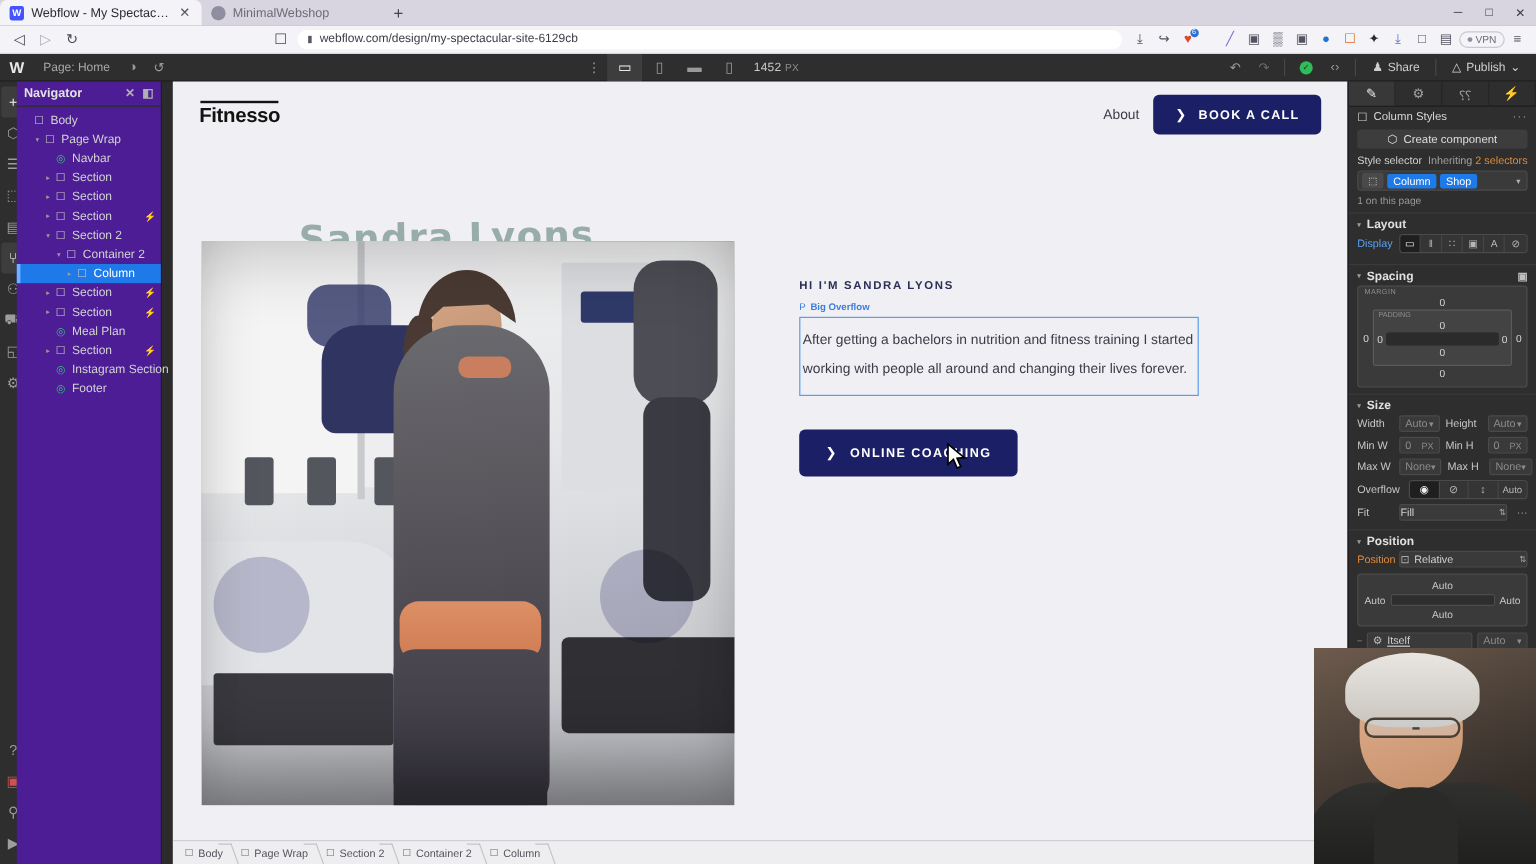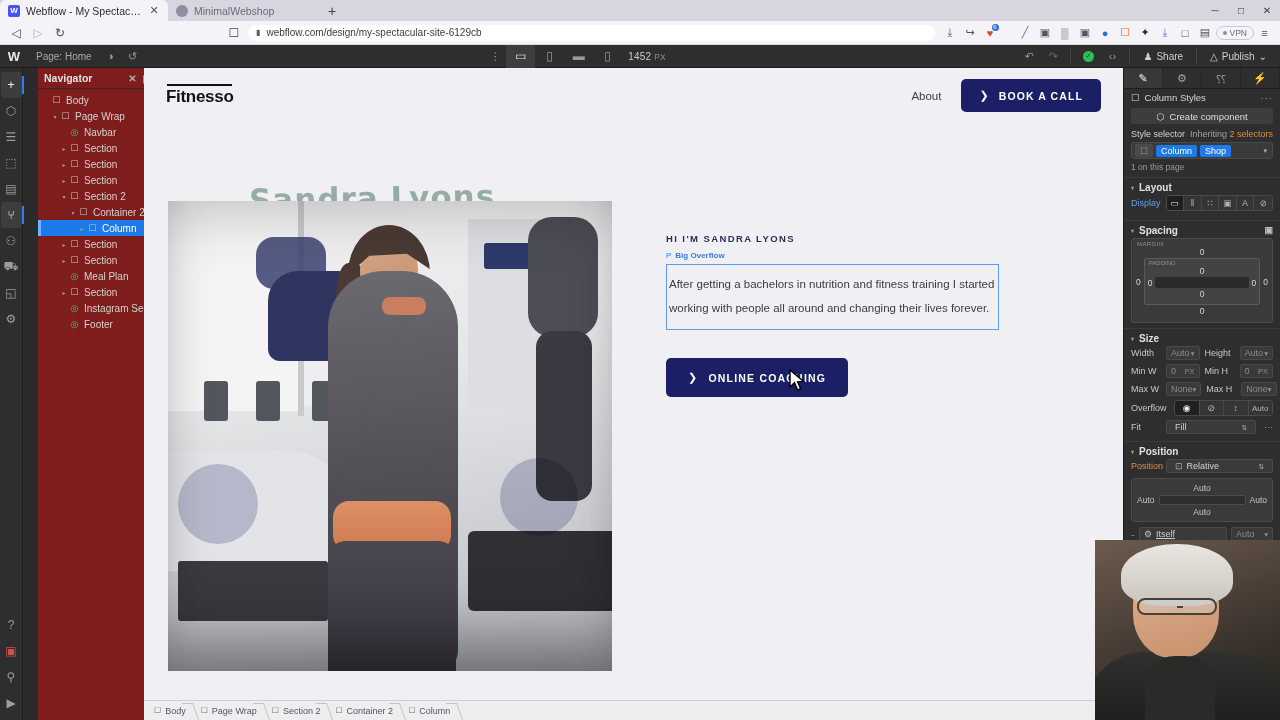--- a/index.html
+++ b/index.html
@@ -101,22 +101,22 @@
   .rail-ico { width: 21px; height: 26px; display: flex; align-items: center; justify-content: center;
     color: #9d9d9d; font-size: 12px; position: relative; }
   .rail-ico.active { color: #f0f0f0; background: #3d3d3d; border-radius: 3px; }
   .rail-ico.active::before {
     content: ""; position: absolute; right: -2px; top: 4px; bottom: 4px; width: 2px; background: #2b7fff;
   }
   .rail-bottom { margin-top: auto; padding-bottom: 4px; }
 
   
   .wf-nav {
-    position: absolute; left: 38px; top: 23px; width: 121px; bottom: 0;
-    background: #7f1d1d; border-right: 1px solid #1d1d1d; color: #cfcfcf;
+    position: absolute; left: 14px; top: 23px; width: 121px; bottom: 0;
+    background: #4c1d95; border-right: 1px solid #1d1d1d; color: #cfcfcf;
   }
   .nav-head {
     height: 21px; display: flex; align-items: center; padding: 0 6px;
     font-size: 10.5px; font-weight: bold; color: #e2e2e2; border-bottom: 1px solid #2b2b2b;
   }
   .nav-head-ico { margin-left: auto; display: flex; gap: 6px; color: #b0b0b0; font-size: 10px; }
   .nav-tree { padding-top: 3px; }
   .nav-row {
     display: flex; align-items: center; height: 16px; font-size: 10px; color: #d2d2d2;
     padding-right: 4px; position: relative;
@@ -141,21 +141,21 @@
   }
   .site-nav {
     position: absolute; top: 0; left: 0; right: 0; height: 55px;
     display: flex; align-items: center; padding: 0 22px;
   }
   .brand { position: relative; font-size: 17px; font-weight: bold; color: #121212;
     letter-spacing: -0.3px; padding-top: 3px; }
   .brand::before {
     content: ""; position: absolute; left: 1px; right: 2px; top: 0; height: 2px; background: #121212;
   }
-  .site-nav-right { margin-left: auto; display: flex; align-items: center; gap: 20px; }
+  .site-nav-right { margin-left: auto; display: flex; align-items: center; gap: 12px; }
   .nav-link { font-size: 11.5px; color: #3b3b4a; }
   .btn-navy {
     background: #1a1f66; color: #fff; border-radius: 5px;
     display: flex; align-items: center; gap: 9px; padding: 10px 18px;
     font-size: 10.5px; font-weight: bold; letter-spacing: 1.1px;
   }
   .btn-chev { font-size: 11px; font-weight: normal; }
 
   .script-name {
     position: absolute; left: 105px; top: 112px; font-size: 31px;
@@ -310,21 +310,21 @@
   }
   .sz-fld .unit { margin-left: auto; font-size: 7.5px; color: #8c8c8c; }
   .sz-fld.filled { color: #cfcfcf; }
   .ov-seg { display: flex; border: 1px solid #4a4a4a; border-radius: 3px; overflow: hidden; flex: 1; }
   .ov-seg div { flex: 1; height: 14px; display: flex; align-items: center; justify-content: center;
     font-size: 9px; color: #b6b6b6; border-right: 1px solid #4a4a4a; background: #353535; }
   .ov-seg div:last-child { border-right: none; }
   .ov-seg div.on { background: #1f1f1f; color: #f0f0f0; }
   .sel-full {
     flex: 1; height: 14px; background: #3a3a3a; border: 1px solid #494949; border-radius: 2px;
-    display: flex; align-items: center; padding: 0 8px; font-size: 9px; color: #d0d0d0;
+    display: flex; align-items: center; padding: 0 0; font-size: 9px; color: #d0d0d0;
   }
   .sel-full .arrows { margin-left: auto; font-size: 7px; color: #a8a8a8; line-height: 7px; }
   .dots3 { font-size: 9px; color: #9a9a9a; padding-left: 3px; }
   .pos-lbl { color: #e08a3c; }
 
   .posgrid { margin: 3px 7px; border: 1px solid #4c4c4c; background: #3a3a3a; border-radius: 3px;
     padding: 4px 5px; }
   .pg-t { text-align: center; font-size: 8.5px; color: #c6c6c6; }
   .pg-m { display: flex; align-items: center; gap: 4px; margin: 2px 0; }
   .pg-core { flex: 1; height: 10px; background: #2e2e2e; border: 1px solid #4c4c4c; border-radius: 2px; }

